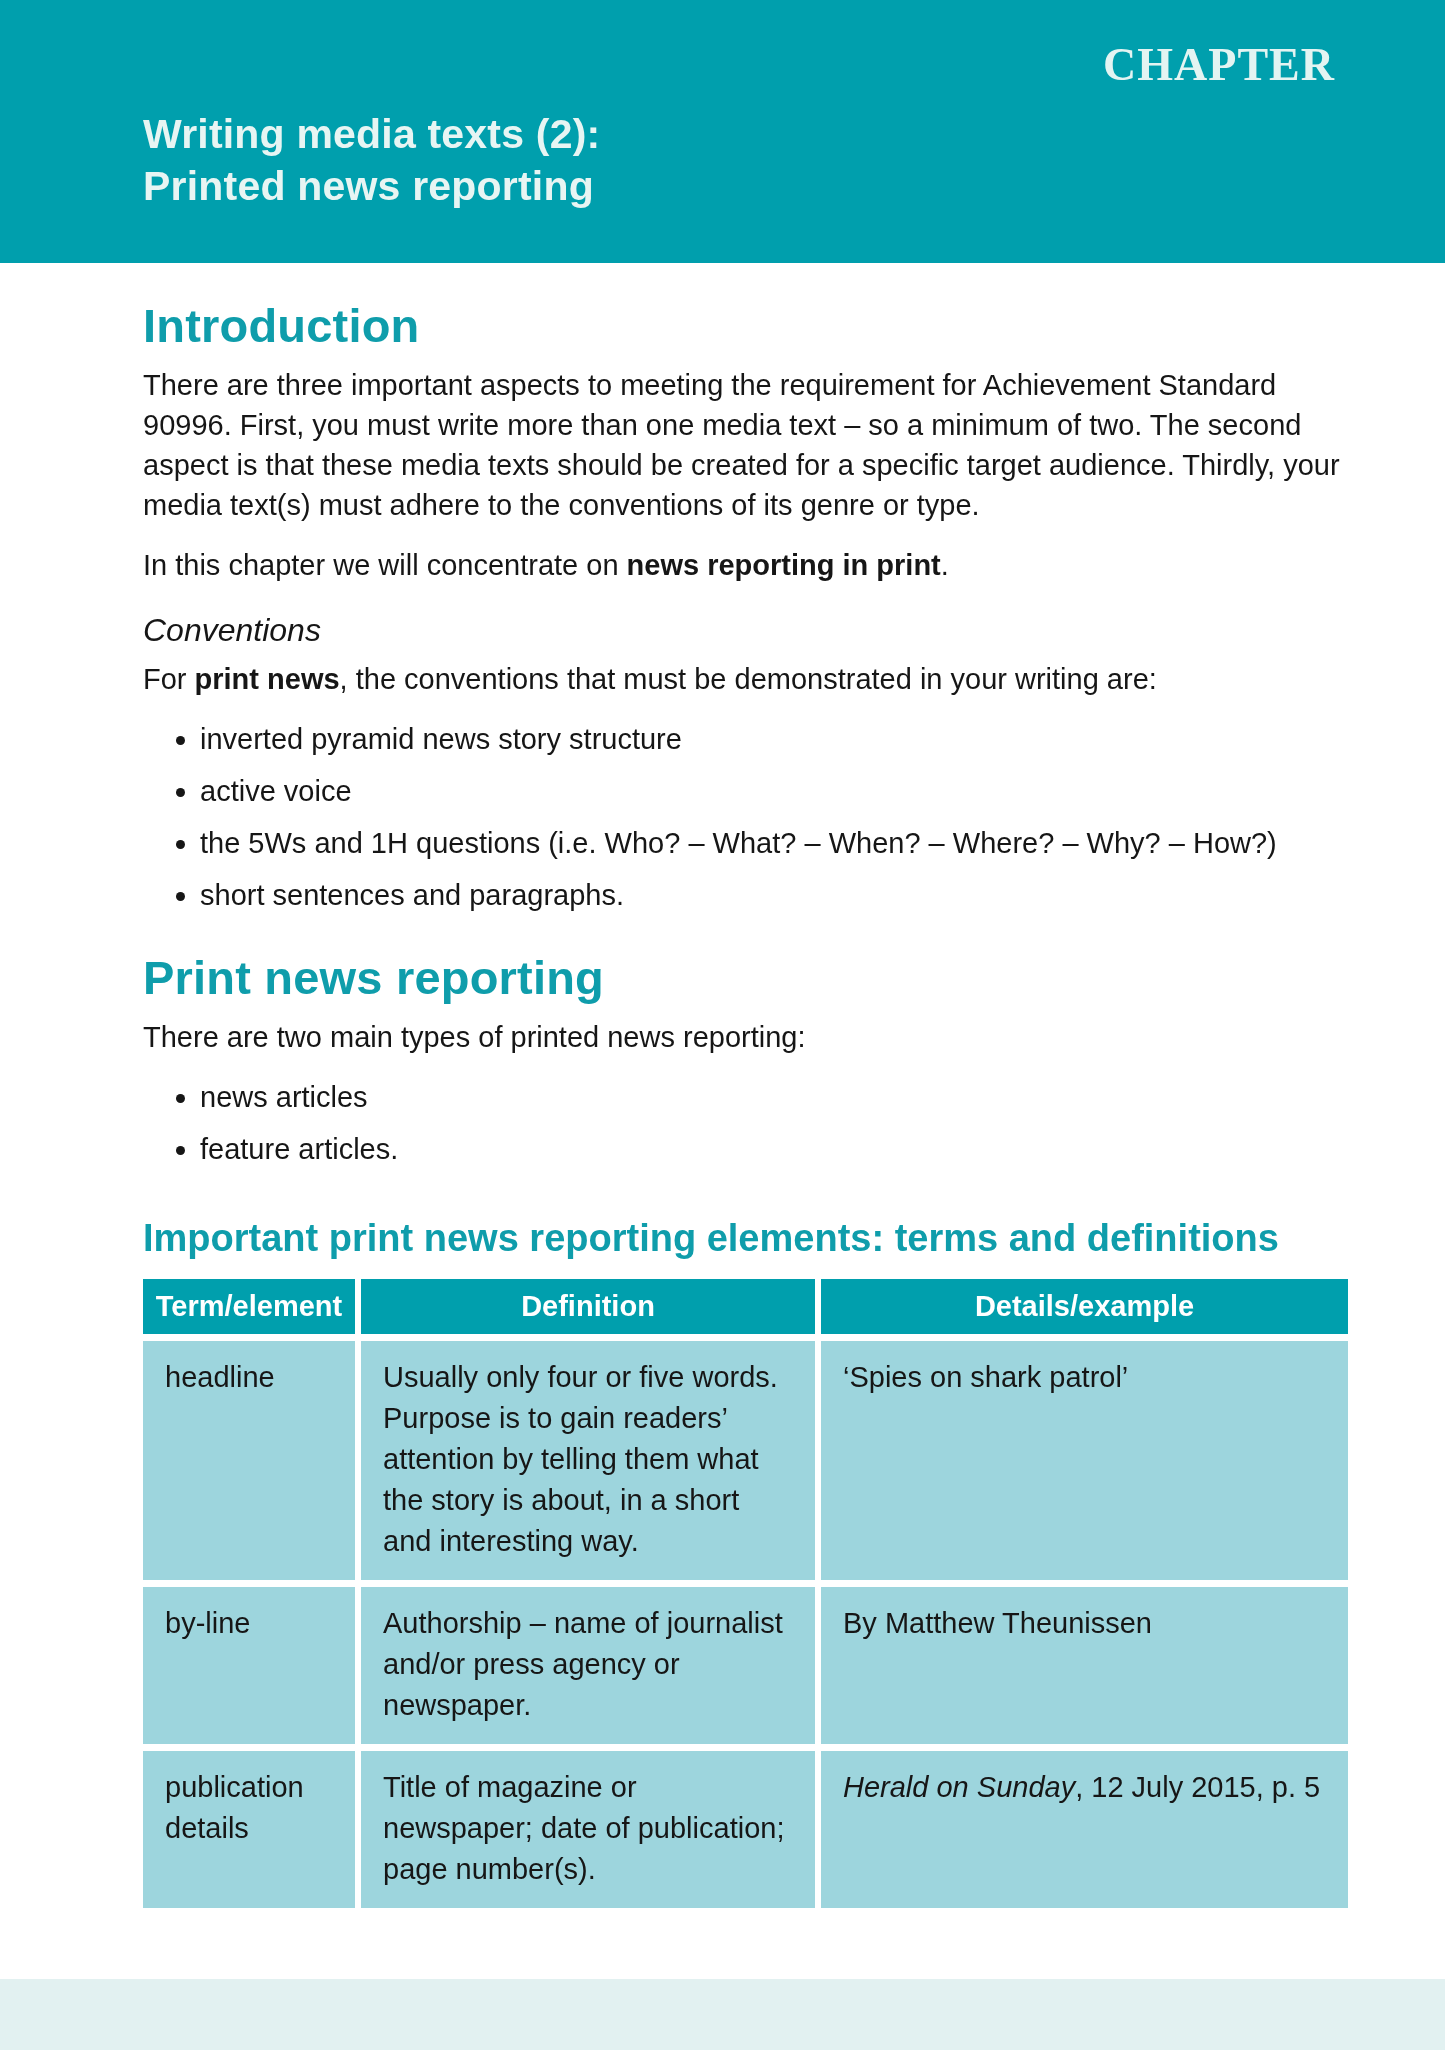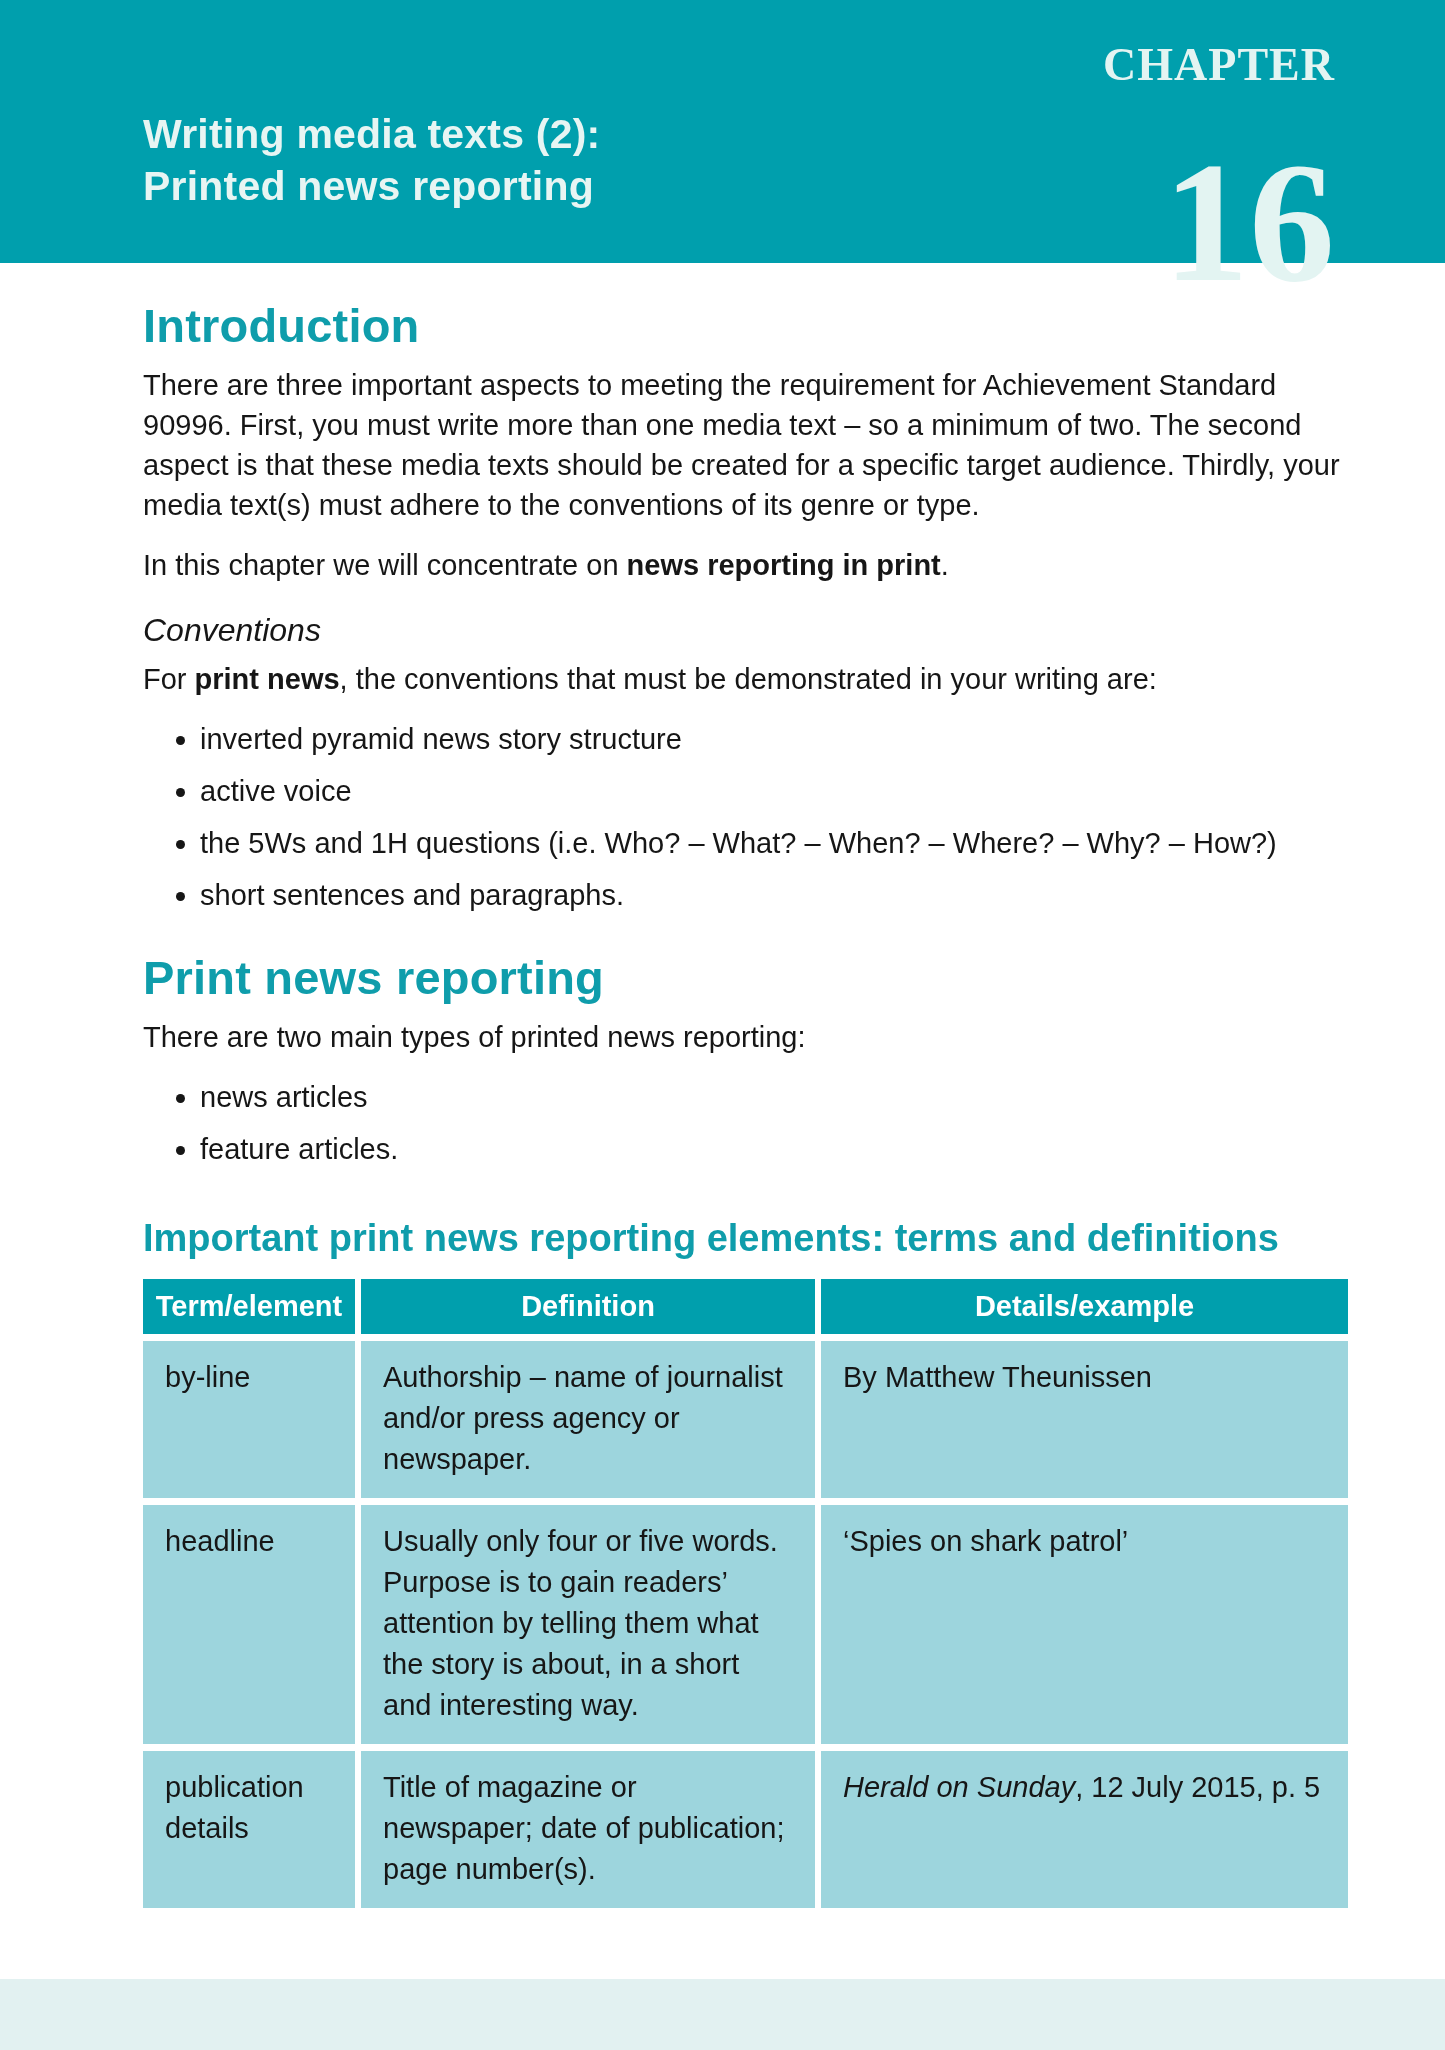--- a/index.html
+++ b/index.html
@@ -127,21 +127,20 @@
 
 <div class="page">
 
   <header class="band">
     <div class="band-title">
       <div>Writing media texts (2):</div>
       <div>Printed news reporting</div>
     </div>
     <div class="chapter-block">
       <div class="chapter-word">CHAPTER</div>
-      <div class="chapter-num">16</div>
     </div>
   </header>
 
   <main class="content">
     <div class="inner">
 
       <h1>Introduction</h1>
 
       <p>There are three important aspects to meeting the requirement for Achievement Standard 90996. First, you must write more than one media text – so a minimum of two. The second aspect is that these media texts should be created for a specific target audience. Thirdly, your media text(s) must adhere to the conventions of its genre or type.</p>
 
@@ -172,30 +171,30 @@
       <table>
         <thead>
           <tr>
             <th class="c1">Term/element</th>
             <th class="c2">Definition</th>
             <th class="c3">Details/example</th>
           </tr>
         </thead>
         <tbody>
           <tr>
+            <td class="c1">headline</td>
+            <td class="c2">Usually only four or five words. Purpose is to gain readers’ attention by telling them what the story is about, in a short and interesting way.</td>
+            <td class="c3"><em></em><span>‘Spies on shark patrol’</span></td>
+          </tr>
+          <tr>
             <td class="c1">by-line</td>
             <td class="c2">Authorship – name of journalist and/or press agency or newspaper.</td>
             <td class="c3"><em></em><span>By Matthew Theunissen</span></td>
           </tr>
           <tr>
-            <td class="c1">headline</td>
-            <td class="c2">Usually only four or five words. Purpose is to gain readers’ attention by telling them what the story is about, in a short and interesting way.</td>
-            <td class="c3"><em></em><span>‘Spies on shark patrol’</span></td>
-          </tr>
-          <tr>
             <td class="c1">publication details</td>
             <td class="c2">Title of magazine or newspaper; date of publication; page number(s).</td>
             <td class="c3"><em>Herald on Sunday</em><span>, 12 July 2015, p. 5</span></td>
           </tr>
         </tbody>
       </table>
 
     </div>
   </main>
 

